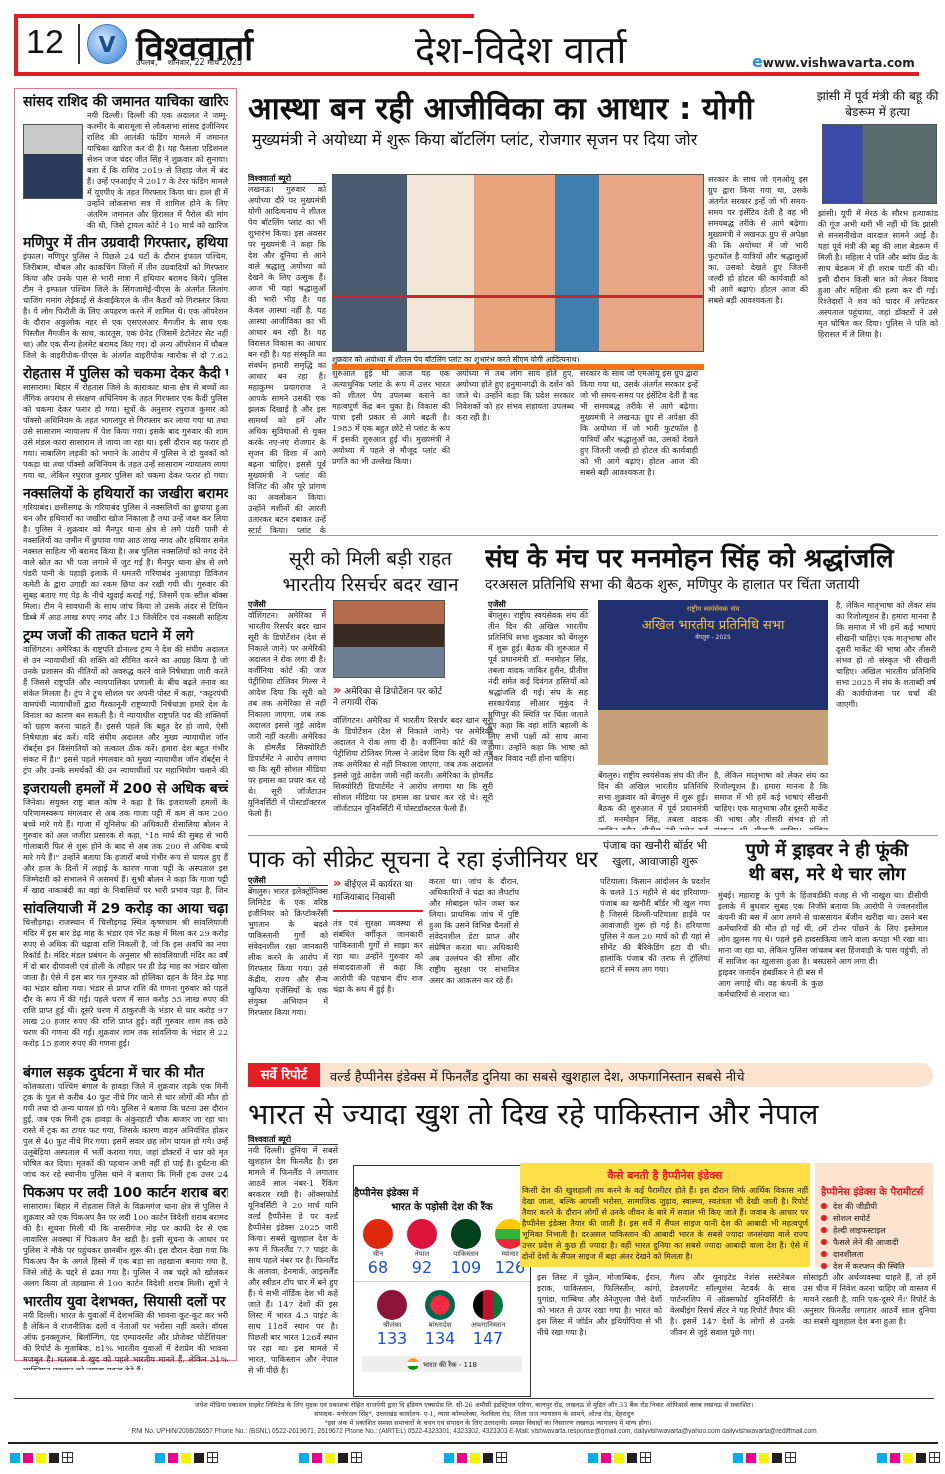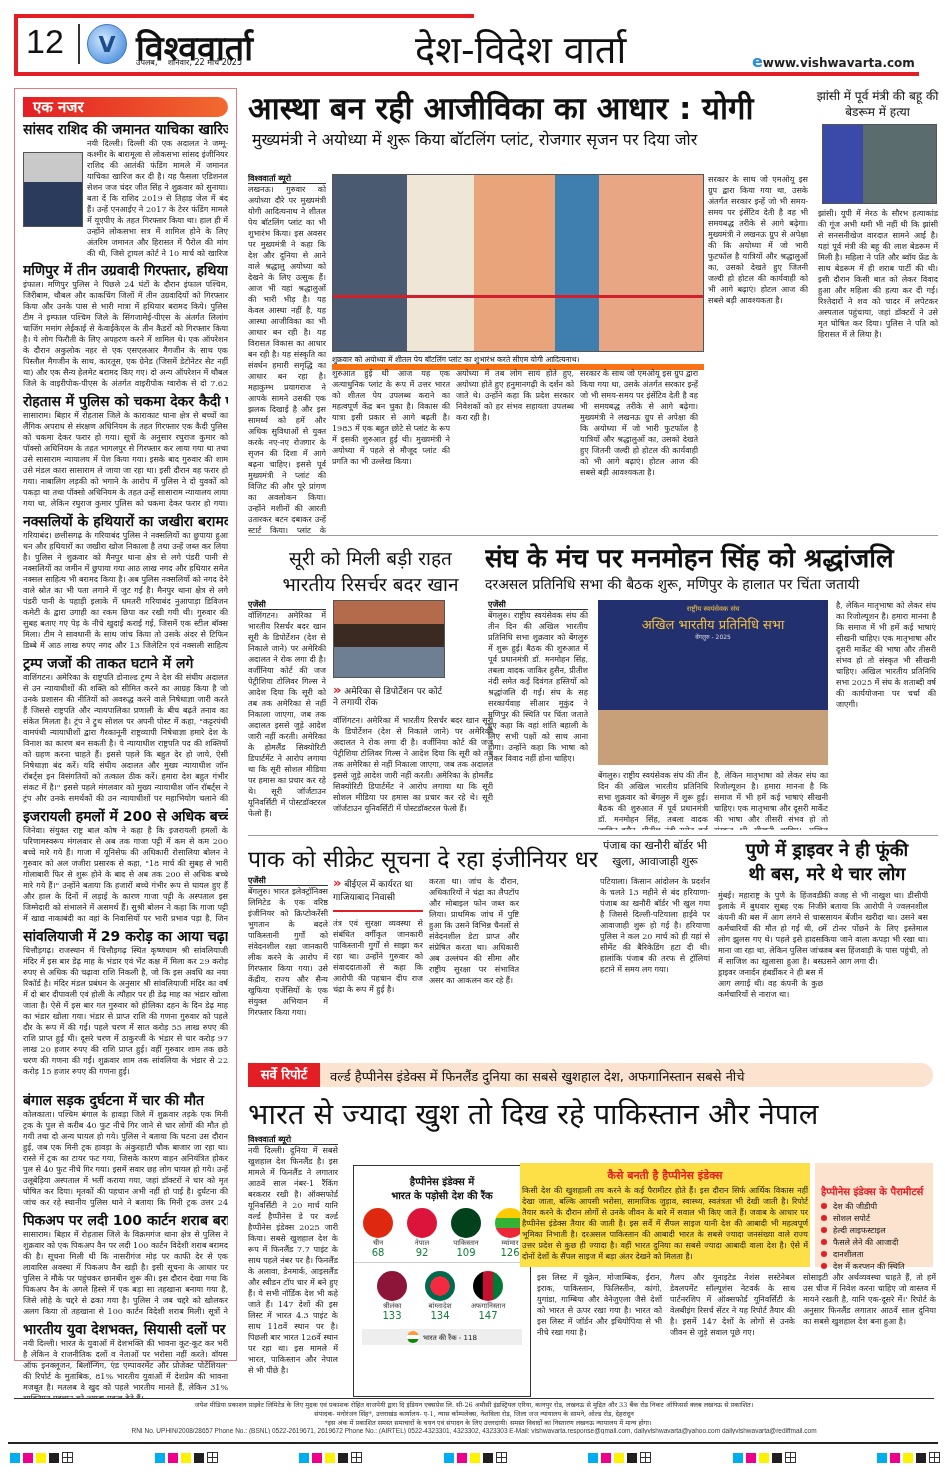--- a/index.html
+++ b/index.html
@@ -27,21 +27,21 @@
 
 .cap{font-family:"DejaVu Serif",serif;font-size:7.5px;color:#111;border-bottom:6px solid #f97316;white-space:nowrap;overflow:hidden}
 .rule{height:1px;background:#333}
 .pull{font-size:9px;color:#111;font-family:"DejaVu Sans",sans-serif}
 .pull .ch{color:#e31e24;font-weight:bold;font-size:13px}
 #survey-bar{left:248px;top:1063px;width:685px;height:24px;background:#fbe3cf;border-radius:0 12px 12px 0}
 #survey-tag{left:248px;top:1063px;width:72px;height:24px;background:#e31e24;color:#fff;font-size:13px;font-weight:bold;text-align:center;line-height:24px}
 #rank-box{left:353px;top:1165px;width:178px;height:232px;border:1px solid #333;background:#fff}
 .flag{width:30px;height:30px;border-radius:50%;margin:0 auto}
 .cname{font-size:7px;text-align:center;color:#333}
-.cval{font-size:10px;text-align:center;color:#15803d}
+.cval{font-size:16px;text-align:center;color:#1d4ed8}
 .ccell{width:44px;display:inline-block;vertical-align:top}
 #how-box{left:597px;top:1163px;width:213px;height:104px;background:#fbe3cf}
 #params-box{left:815px;top:1163px;width:118px;height:104px;background:#fbe3cf}
 .param{font-size:8px;font-family:"DejaVu Serif",serif;line-height:12px}
 .param .dot{display:inline-block;width:6px;height:6px;border-radius:50%;background:#e31e24;margin-right:6px}
 .footer{font-size:6.5px;text-align:center;color:#333;font-family:"DejaVu Serif",serif}
 .reg{display:flex;gap:3px;align-items:center}
 .reg span{width:10px;height:10px;display:inline-block}
 .reg .x{border:1px solid #333;width:11px;height:11px;background:linear-gradient(#333,#333) center/1px 100% no-repeat,linear-gradient(#333,#333) center/100% 1px no-repeat}
 </style>
@@ -52,23 +52,20 @@
 <div class="abs" id="mast-line"></div>
 <div class="abs" id="page-no">12</div>
 <div class="abs" id="vbar"></div>
 <div class="abs" id="logo">V</div>
 <div class="abs" id="brand">विश्ववार्ता</div>
 <div class="abs" id="dateline"><span>उपलब,</span>&nbsp;&nbsp;&nbsp; <span>शनिवार, 22 मार्च 2025</span></div>
 <div class="abs" id="section-title">देश-विदेश वार्ता</div>
 <div class="abs" id="web"><span class="e">e</span><span>www.vishwavarta.com</span></div>
 
 <div class="abs" id="leftcol">
-  <div style="padding:8px 8px 0 8px">
-    <div class="secbar">एक नजर</div>
-  </div>
   <div id="left-stories" style="padding:0 8px">
     <div>
       <div class="hd lhd">सांसद राशिद की जमानत याचिका खारिज</div>
       <div style="display:flex;gap:4px">
         <div class="photo" style="width:60px;height:75px;flex:none;margin-top:14px;background:linear-gradient(#c9c9c9 0 40%,#2a3b5c 40%)"></div>
         <div class="txt" style="height:120px">नयी दिल्ली। दिल्ली की एक अदालत ने जम्मू-कश्मीर के बारामूला से लोकसभा सांसद इंजीनियर राशिद की आतंकी फंडिंग मामले में जमानत याचिका खारिज कर दी है। यह फैसला एडिशनल सेशन जज चंदर जीत सिंह ने शुक्रवार को सुनाया। बता दें कि राशिद 2019 से तिहाड़ जेल में बंद हैं। उन्हें एनआईए ने 2017 के टेरर फंडिंग मामले में यूएपीए के तहत गिरफ्तार किया था। हाल ही में उन्होंने लोकसभा सत्र में शामिल होने के लिए अंतरिम जमानत और हिरासत में पैरोल की मांग की थी, जिसे ट्रायल कोर्ट ने 10 मार्च को खारिज कर दिया था। इस पर एनआईए ने अदालत में कहा कि राशिद अपने सांसद पद का इस्तेमाल जेल से बाहर आने के लिए नहीं कर सकते, इसलिए उन्हें कोई राहत नहीं दी जा सकती।</div>
       </div>
     </div>
     <div>
         <div class="hd lhd">मणिपुर में तीन उग्रवादी गिरफ्तार, हथियार मिले</div>
@@ -172,21 +169,21 @@
 <div class="abs txt" style="left:822px;top:890px;width:106px;height:166px">की वजह से भी नाखुश था। डीसीपी ने बताया कि आरोपी ने ज्वलनशील रसायन बेंजीन खरीदा था। उसने बस में टोनर पोंछने के लिए इस्तेमाल किया जाने वाला कपड़ा भी रखा था। जब बस हिंजवाड़ी के पास पहुंची, तो उसने आग लगा दी।</div>
 
 <div class="abs" id="survey-bar"></div>
 <div class="abs" id="survey-tag">सर्वे रिपोर्ट</div>
 <div class="abs" style="left:330px;top:1067px;width:600px;font-size:13px;white-space:nowrap;overflow:hidden">वर्ल्ड हैप्पीनेस इंडेक्स में फिनलैंड दुनिया का सबसे खुशहाल देश, अफगानिस्तान सबसे नीचे</div>
 <div class="abs" style="left:248px;top:1093px;width:690px;font-size:29px;white-space:nowrap;overflow:hidden">भारत से ज्यादा खुश तो दिख रहे पाकिस्तान और नेपाल</div>
 <div class="abs" style="left:248px;top:1133px;width:90px;font-size:8px;font-weight:bold;border-bottom:1px solid #333">विश्ववार्ता ब्यूरो</div>
 <div class="abs txt" style="left:248px;top:1145px;width:90px;height:250px">नयी दिल्ली। दुनिया में सबसे खुशहाल देश फिनलैंड है। इस मामले में फिनलैंड ने लगातार आठवें साल नंबर-1 रैंकिंग बरकरार रखी है। ऑक्सफोर्ड यूनिवर्सिटी ने 20 मार्च यानि वर्ल्ड हैप्पीनेस डे पर वर्ल्ड हैप्पीनेस इंडेक्स 2025 जारी किया। सबसे खुशहाल देश के रूप में फिनलैंड 7.7 पाइंट के साथ पहले नंबर पर है। फिनलैंड के अलावा, डेनमार्क, आइसलैंड और स्वीडन टॉप चार में बने हुए हैं। ये सभी नॉर्डिक देश भी कहे जाते हैं। 147 देशों की इस लिस्ट में भारत 4.3 पाइंट के साथ 118वें स्थान पर है। पिछली बार भारत 126वें स्थान पर रहा था। इस मामले में भारत, पाकिस्तान और नेपाल से भी पीछे है।</div>
 
 <div class="abs" id="rank-box">
-  <div class="hd" style="text-align:center;font-size:10px;margin-top:8px">हैप्पीनेस इंडेक्स में</div>
+  <div class="hd" style="text-align:left;font-size:10px;margin-top:19px">हैप्पीनेस इंडेक्स में</div>
   <div class="hd" style="text-align:center;font-size:10px">भारत के पड़ोसी देश की रैंक</div>
   <div style="padding:6px 2px 4px;border-bottom:1px solid #ccc;white-space:nowrap">
     <div class="ccell"><div class="flag" style="background:#de2910"></div><div class="cname">चीन</div><div class="cval">68</div></div><div class="ccell"><div class="flag" style="background:#dc143c"></div><div class="cname">नेपाल</div><div class="cval">92</div></div><div class="ccell"><div class="flag" style="background:#01411c"></div><div class="cname">पाकिस्तान</div><div class="cval">109</div></div><div class="ccell"><div class="flag" style="background:linear-gradient(#fecb00 33%,#34b233 33% 66%,#ea2839 66%)"></div><div class="cname">म्यांमार</div><div class="cval">126</div></div>
   </div>
   <div style="padding:8px 14px 4px;white-space:nowrap">
     <div class="ccell" style="width:48px"><div class="flag" style="background:#8d153a"></div><div class="cname">श्रीलंका</div><div class="cval">133</div></div><div class="ccell" style="width:48px"><div class="flag" style="background:radial-gradient(circle,#f42a41 45%,#006a4e 46%)"></div><div class="cname">बांग्लादेश</div><div class="cval">134</div></div><div class="ccell" style="width:48px"><div class="flag" style="background:linear-gradient(90deg,#000 33%,#c8102e 33% 66%,#007a36 66%)"></div><div class="cname">अफगानिस्तान</div><div class="cval">147</div></div>
   </div>
   <div style="margin:4px 8px;background:#eee;height:16px;display:flex;align-items:center;justify-content:center;gap:4px">
     <span style="width:12px;height:12px;border-radius:50%;background:linear-gradient(#ff9933 33%,#fff 33% 66%,#138808 66%);display:inline-block"></span>
     <span style="font-size:7px">भारत की रैंक - 118</span>

